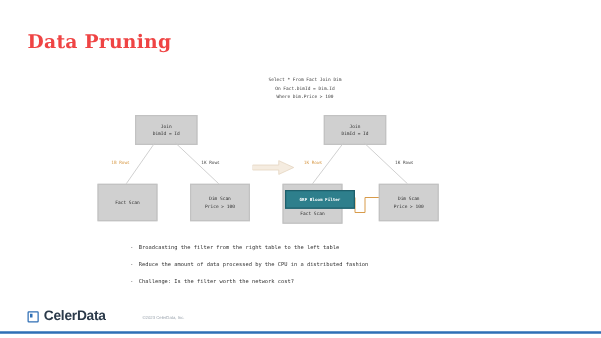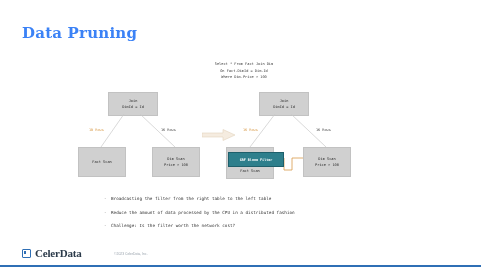--- a/index.html
+++ b/index.html
@@ -23,21 +23,21 @@
   }
 
   
   .title {
     position: absolute;
     left: 22px;
     top: 24px;
     font-family: "DejaVu Serif", serif;
     font-size: 15px;
     font-weight: bold;
-    color: #3b82f6;
+    color: #ef4444;
     letter-spacing: 0.2px;
     white-space: nowrap;
   }
   .subtitle {
     position: absolute;
     left: 23px;
     top: 43px;
     font-family: "DejaVu Sans Mono", monospace;
     font-size: 7px;
     color: #8fa8c8;
@@ -194,21 +194,21 @@
   .logo-mark::after {
     content: "";
     position: absolute;
     left: 1.4px;
     top: 1.2px;
     width: 1.6px;
     height: 3.6px;
     background: #2f6fb5;
   }
   .logo-text {
-    font-family: Liberation Serif, serif;
+    font-family: Liberation Sans, sans-serif;
     font-size: 11px;
     font-weight: bold;
     color: #2b3a4a;
     letter-spacing: -0.2px;
     white-space: nowrap;
   }
   .copyright {
     position: absolute;
     left: 114px;
     bottom: 14px;

